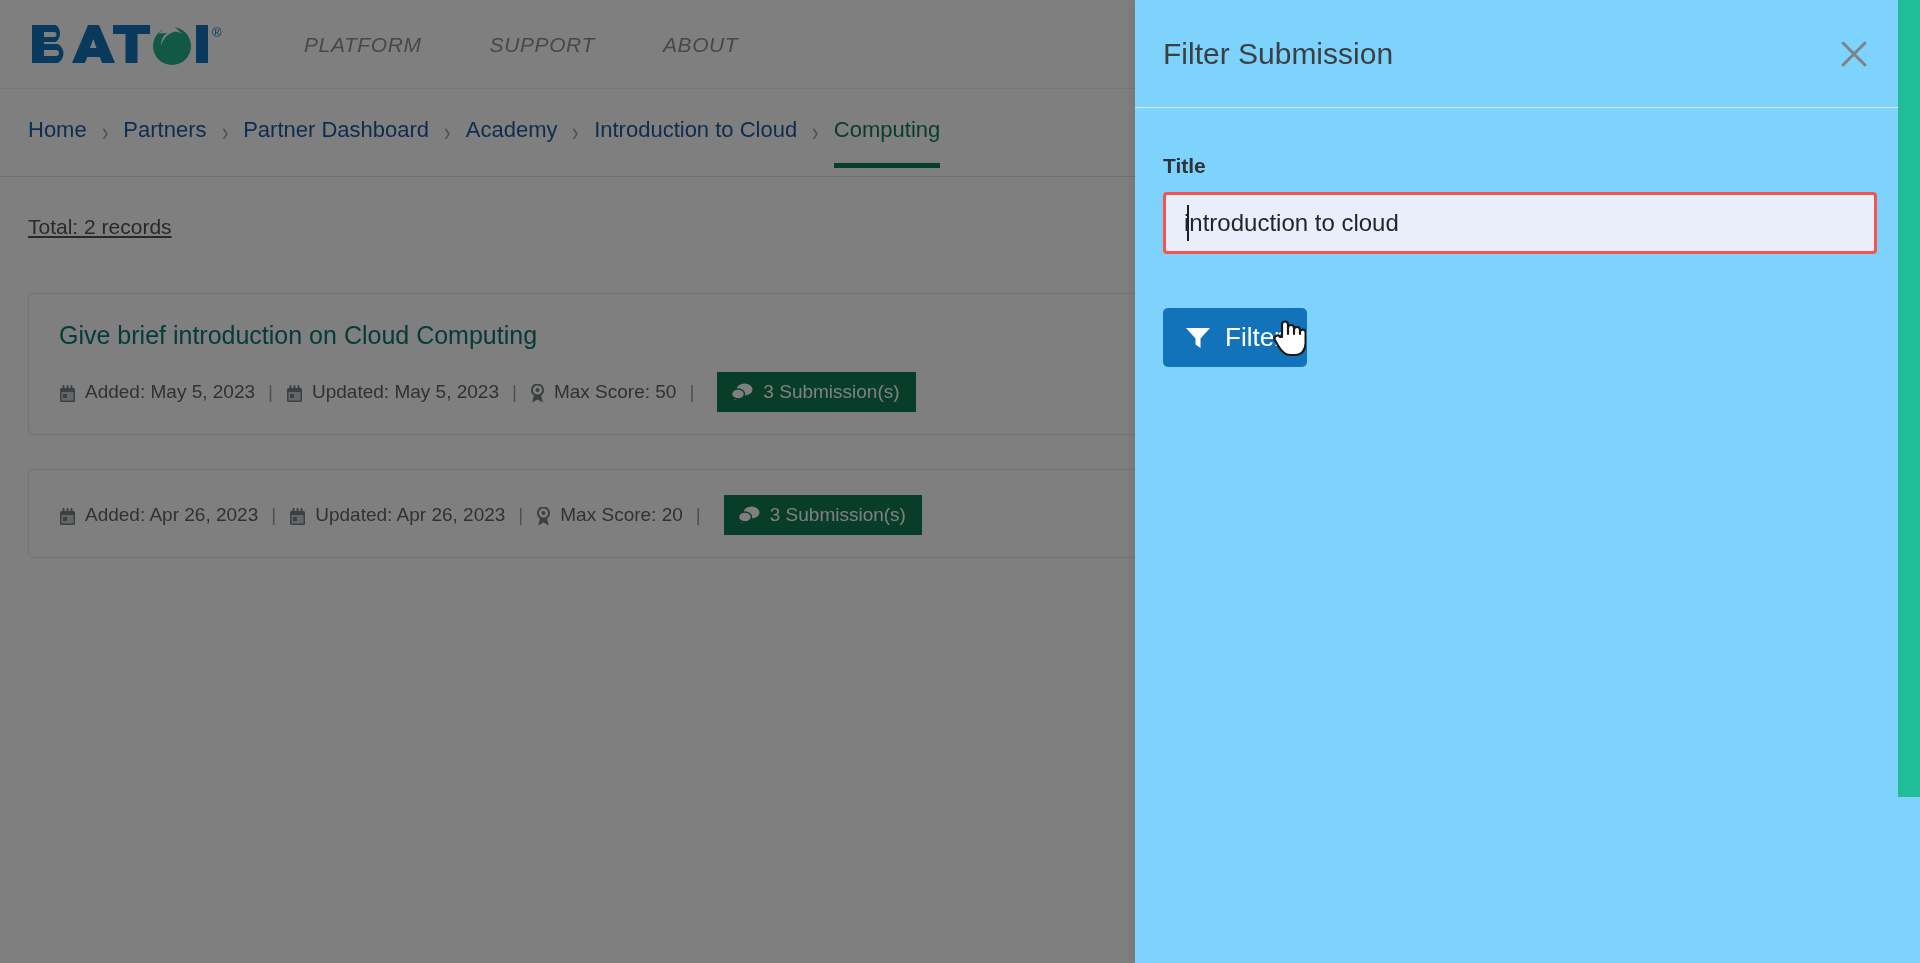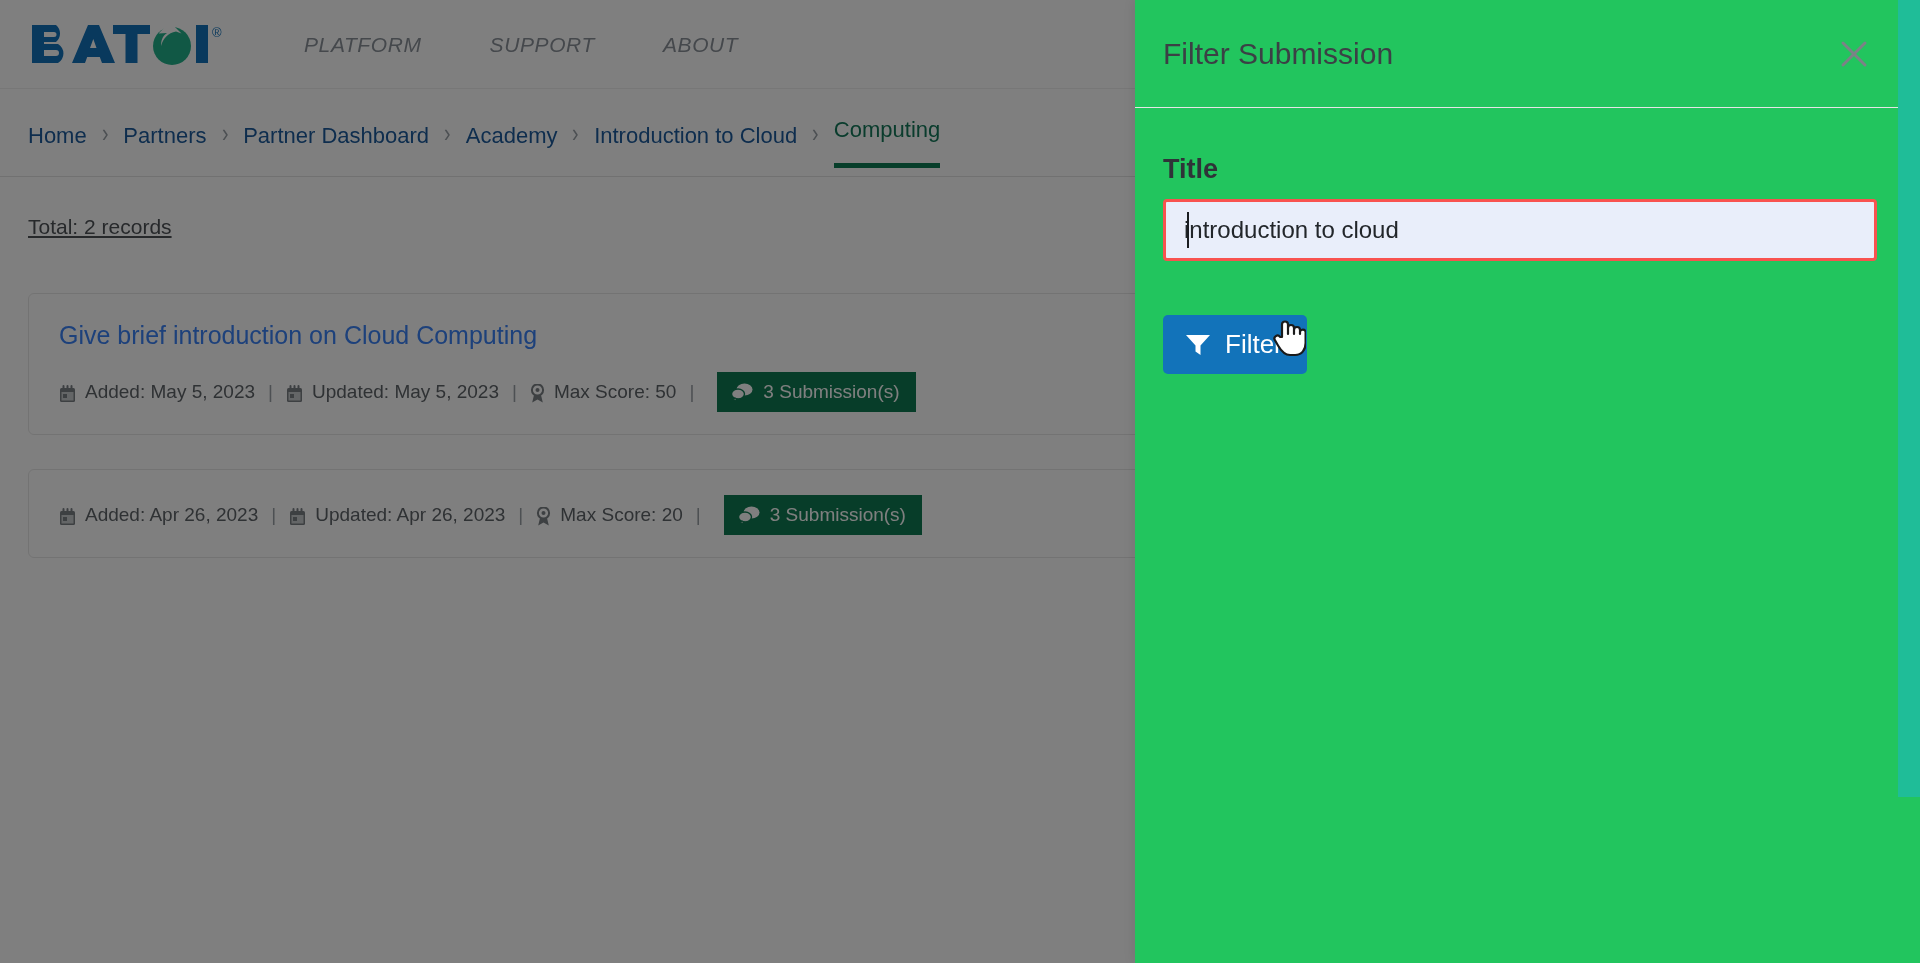--- a/index.html
+++ b/index.html
@@ -36,21 +36,21 @@
 
   
   .breadcrumb-bar {
     position: absolute; top: 89px; left: 0;
     width: 1135px; height: 88px;
     background: #ffffff;
     border-bottom: 1px solid #e3e3e3;
     display: flex; align-items: center;
     padding-left: 28px;
   }
-  .breadcrumb { display: flex; align-items: flex-end; font-size: 22px; }
+  .breadcrumb { display: flex; align-items: flex-start; font-size: 22px; }
   .crumb { color: #1c5b9c; text-decoration: none; white-space: nowrap; }
   .crumb.active {
     color: #14795a; position: relative; padding-bottom: 6px;
   }
   .crumb.active::after {
     content: ""; position: absolute; left: 0; right: 0; bottom: -19px;
     height: 5px; background: #0f7d55;
   }
   .crumb-sep {
     margin: 0 14px; color: #9aa0a6; font-size: 26px; font-weight: 300;
@@ -68,21 +68,21 @@
     font-size: 21px; color: #4e5257; margin-bottom: 54px; text-decoration: underline;
   }
   .card {
     border: 1px solid #e7e7e7; border-radius: 6px;
     padding: 25px 30px 22px 30px;
     margin-bottom: 34px;
     background: #ffffff;
     width: 1124px;
   }
   .card-title {
-    font-size: 25px; color: #3b82f6; line-height: 1.32;
+    font-size: 25px; color: #0f766e; line-height: 1.32;
     margin-bottom: 20px; font-weight: 400;
   }
   .card-meta {
     display: flex; align-items: center; font-size: 19px; color: #5f6469;
     flex-wrap: nowrap;
   }
   .meta-item { display: flex; align-items: flex-end; white-space: nowrap; }
   .meta-item svg { margin-right: 9px; flex: none; }
   .meta-sep { margin: 0 13px; color: #9aa0a6; }
   .badge-submissions {
@@ -98,37 +98,37 @@
   #overlay {
     position: absolute; top: 0; left: 0;
     width: 1135px; height: 963px;
     background: rgba(0,0,0,0.5);
   }
 
   
   #filter-panel {
     position: absolute; top: 0; right: 0;
     width: 785px; height: 963px;
-    background: #22c55e;
+    background: #7dd3fc;
     box-shadow: -2px 0 10px rgba(0,0,0,0.08);
   }
   .panel-header {
     height: 108px; display: flex; align-items: center;
     justify-content: space-between;
     padding: 0 44px 0 28px;
     border-bottom: 1px solid #e6e6e6;
   }
   .panel-title { font-size: 30px; color: #3b4045; font-weight: 400; }
   .panel-close {
     background: none; border: none; cursor: pointer;
     color: #7c8287; line-height: 0; padding: 6px;
   }
   .panel-body { padding: 46px 28px 0 28px; }
   .field-label {
-    display: block; font-size: 27px; font-weight: bold;
+    display: block; font-size: 21px; font-weight: bold;
     color: #2f3338; margin-bottom: 14px;
   }
   .text-input {
     width: 714px; height: 62px;
     border: 3px solid #f8524f; border-radius: 4px;
     background: #e9eefa;
     font-family: "Liberation Sans", sans-serif;
     font-size: 24px; color: #22262a;
     padding: 0 16px 0 18px;
     outline: none;

